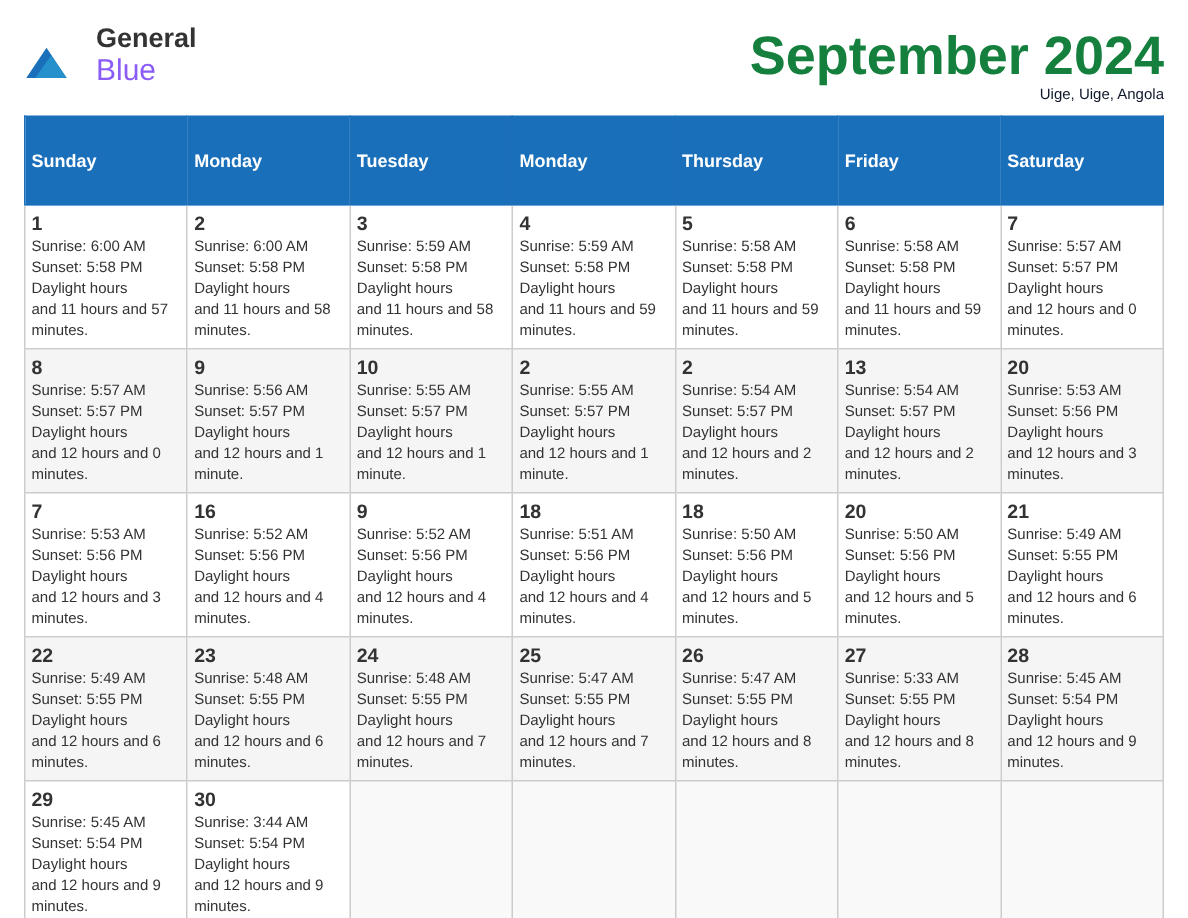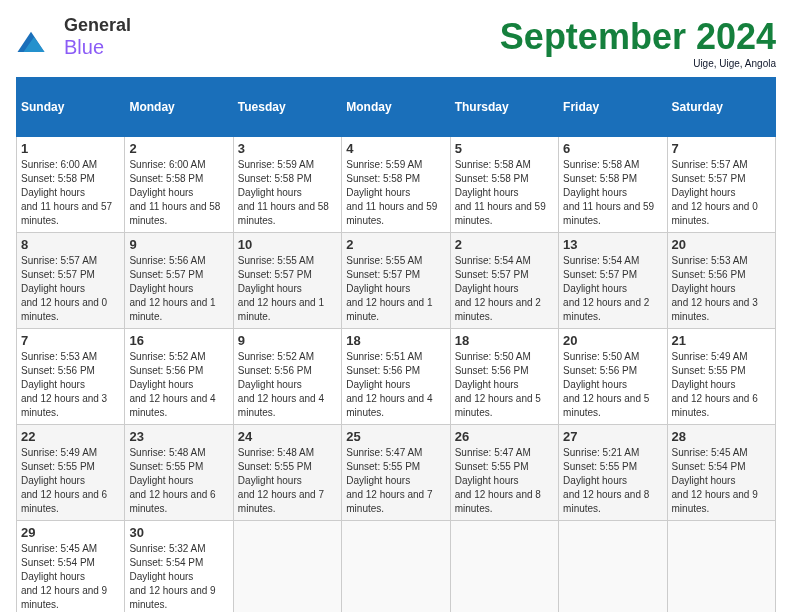--- a/index.html
+++ b/index.html
@@ -365,21 +365,21 @@
         <div class="day-info">
           <span>Sunrise: 5:47 AM</span><br>
           <span>Sunset: 5:55 PM</span><br>
           <span>Daylight hours</span><br>
           <span>and 12 hours and 8 minutes.</span>
         </div>
       </td>
         <td>
         <span class="day-num">27</span>
         <div class="day-info">
-          <span>Sunrise: 5:21 AM</span><br>
+          <span>Sunrise: 5:33 AM</span><br>
           <span>Sunset: 5:55 PM</span><br>
           <span>Daylight hours</span><br>
           <span>and 12 hours and 8 minutes.</span>
         </div>
       </td>
         <td>
         <span class="day-num">28</span>
         <div class="day-info">
           <span>Sunrise: 5:45 AM</span><br>
           <span>Sunset: 5:54 PM</span><br>
@@ -394,21 +394,21 @@
         <div class="day-info">
           <span>Sunrise: 5:45 AM</span><br>
           <span>Sunset: 5:54 PM</span><br>
           <span>Daylight hours</span><br>
           <span>and 12 hours and 9 minutes.</span>
         </div>
       </td>
         <td>
         <span class="day-num">30</span>
         <div class="day-info">
-          <span>Sunrise: 5:32 AM</span><br>
+          <span>Sunrise: 3:44 AM</span><br>
           <span>Sunset: 5:54 PM</span><br>
           <span>Daylight hours</span><br>
           <span>and 12 hours and 9 minutes.</span>
         </div>
       </td>
         <td class="empty-cell"></td>
         <td class="empty-cell"></td>
         <td class="empty-cell"></td>
         <td class="empty-cell"></td>
         <td class="empty-cell"></td>

